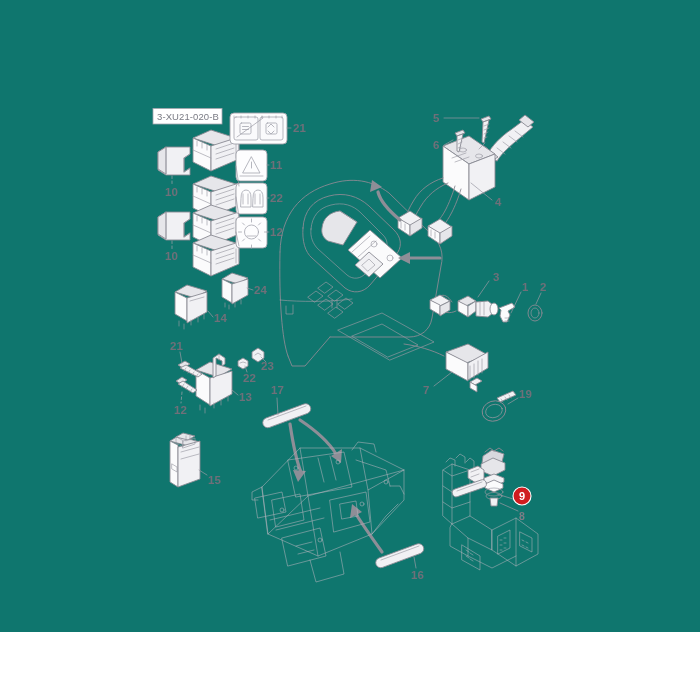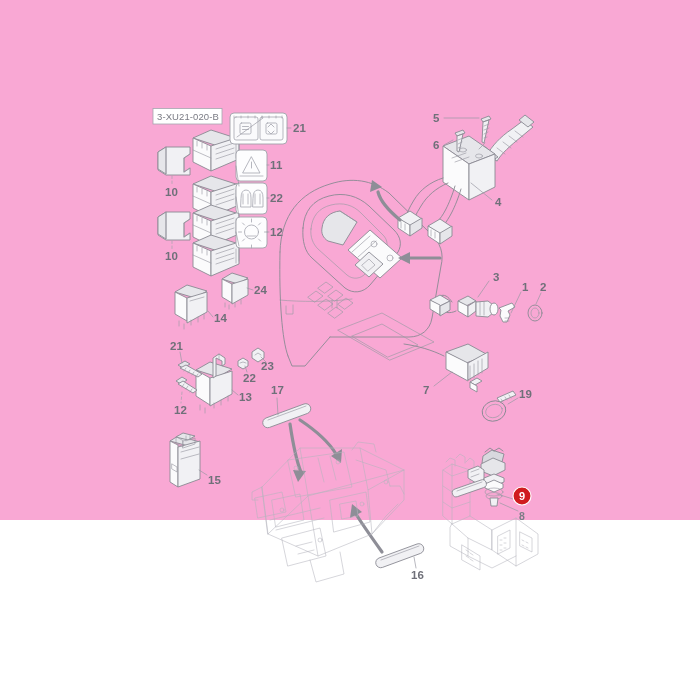--- a/index.html
+++ b/index.html
@@ -11,22 +11,22 @@
   body {
     width: 700px;
     height: 700px;
     font-family: "Liberation Sans", sans-serif;
     overflow: hidden;
     position: relative;
   }
   #diagram-root {
     position: relative;
     width: 700px;
-    height: 520px;
-    background: #f9a8d4;
+    height: 632px;
+    background: #0f766e;
   }
   svg#parts-svg {
     display: block;
     width: 700px;
     height: 700px;
   }
   .ln {
     fill: none;
     stroke: #8a8a93;
     stroke-width: 0.9;

